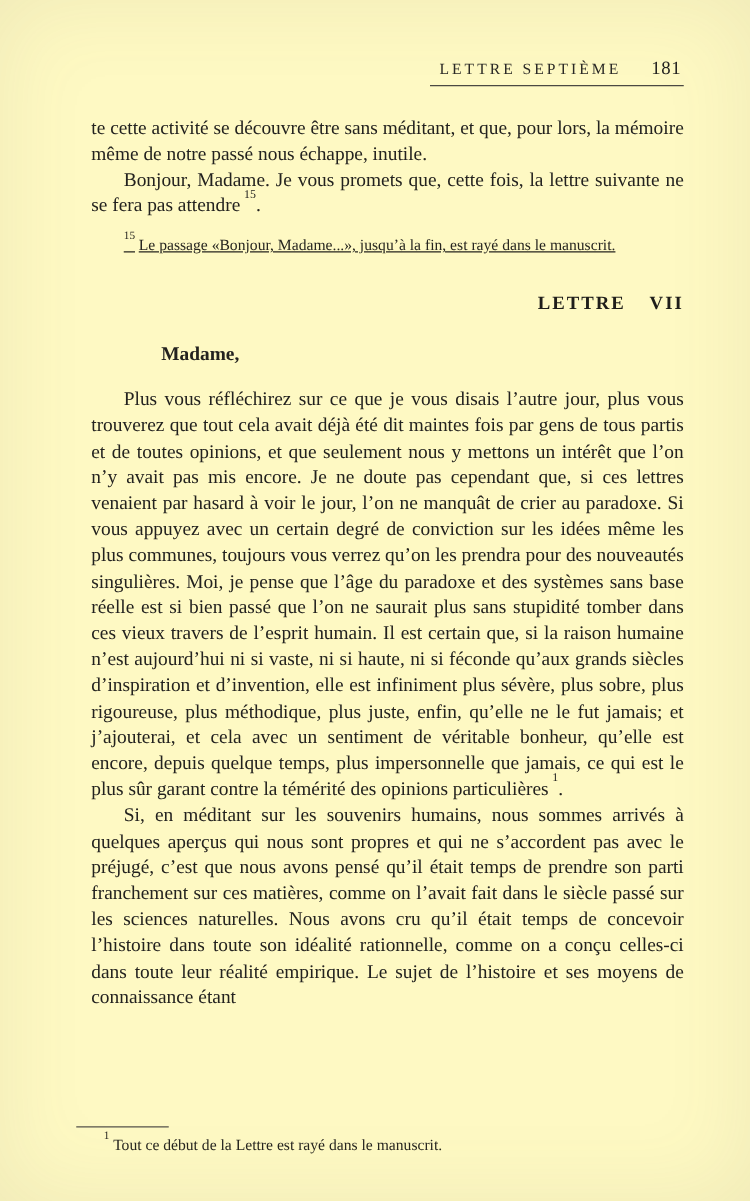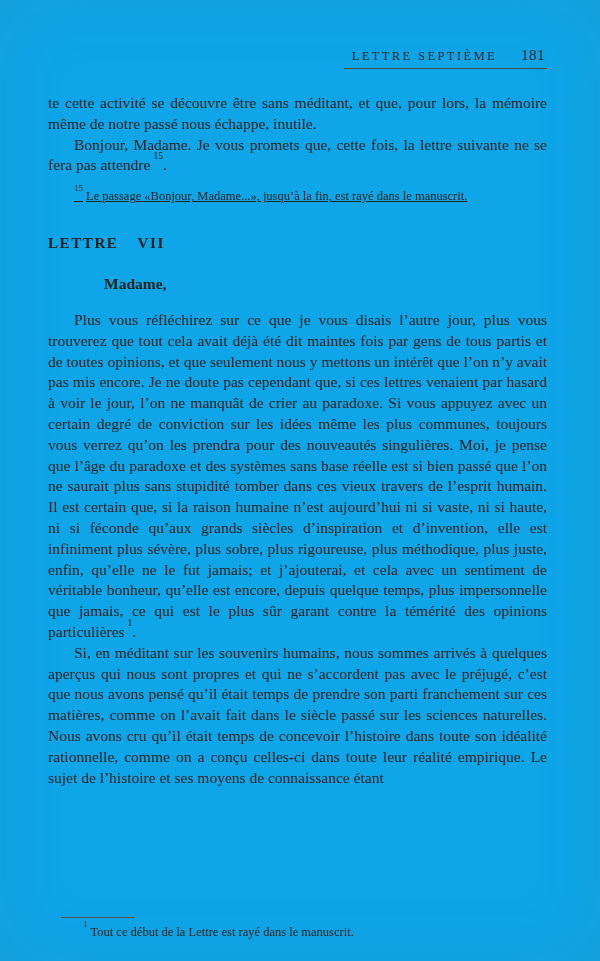--- a/index.html
+++ b/index.html
@@ -3,24 +3,24 @@
 <meta charset="utf-8">
 <style>
   * { box-sizing: border-box; }
   html, body { margin: 0; padding: 0; background: #e8e6e1; }
 
   .page {
     position: relative;
     width: 600px;
     height: 961px;
     margin: 0 auto;
-    background: #0ea5e9;
+    background: #fef9c3;
     color: #23221f;
     font-family: "Liberation Serif", "DejaVu Serif", serif;
-    padding: 46px 53px 26px 48px;
+    padding: 46px 53px 26px 73px;
     overflow: hidden;
     box-shadow: inset 0 0 70px rgba(110, 100, 80, 0.10);
   }
 
   
   .running-header { text-align: right; margin-bottom: 24px; }
   .header-rule {
     display: inline-block;
     border-bottom: 1.4px solid #4b4942;
     padding: 0 2px 4px 8px;
@@ -62,39 +62,39 @@
     text-align: justify;
     text-indent: 26px;
     color: #26251f;
   }
   .footnote-top { margin-top: 12px; text-decoration: underline; }
   .footnote sup.note { margin-left: 0; margin-right: 3px; top: -4px; font-size: 9px; }
 
   
   .chapter-heading {
     margin: 30px 0 22px 0;
-    text-align: left;
+    text-align: right;
     font-size: 15px;
     font-weight: bold;
     letter-spacing: 1.6px;
     word-spacing: 14px;
     color: #1f1e1a;
   }
   .salutation {
     text-indent: 56px;
     margin-bottom: 15px;
     font-weight: bold;
   }
 
   
   .bottom-note-area {
     position: absolute;
     left: 57px;
     right: 53px;
-    bottom: 20px;
+    bottom: 36px;
     font-family: Liberation Serif, serif;
   }
   .footnote-rule {
     width: 74px;
     border-top: 1px solid #55524a;
     margin: 0 0 6px 4px;
   }
 </style>
 </head>
 <body>

